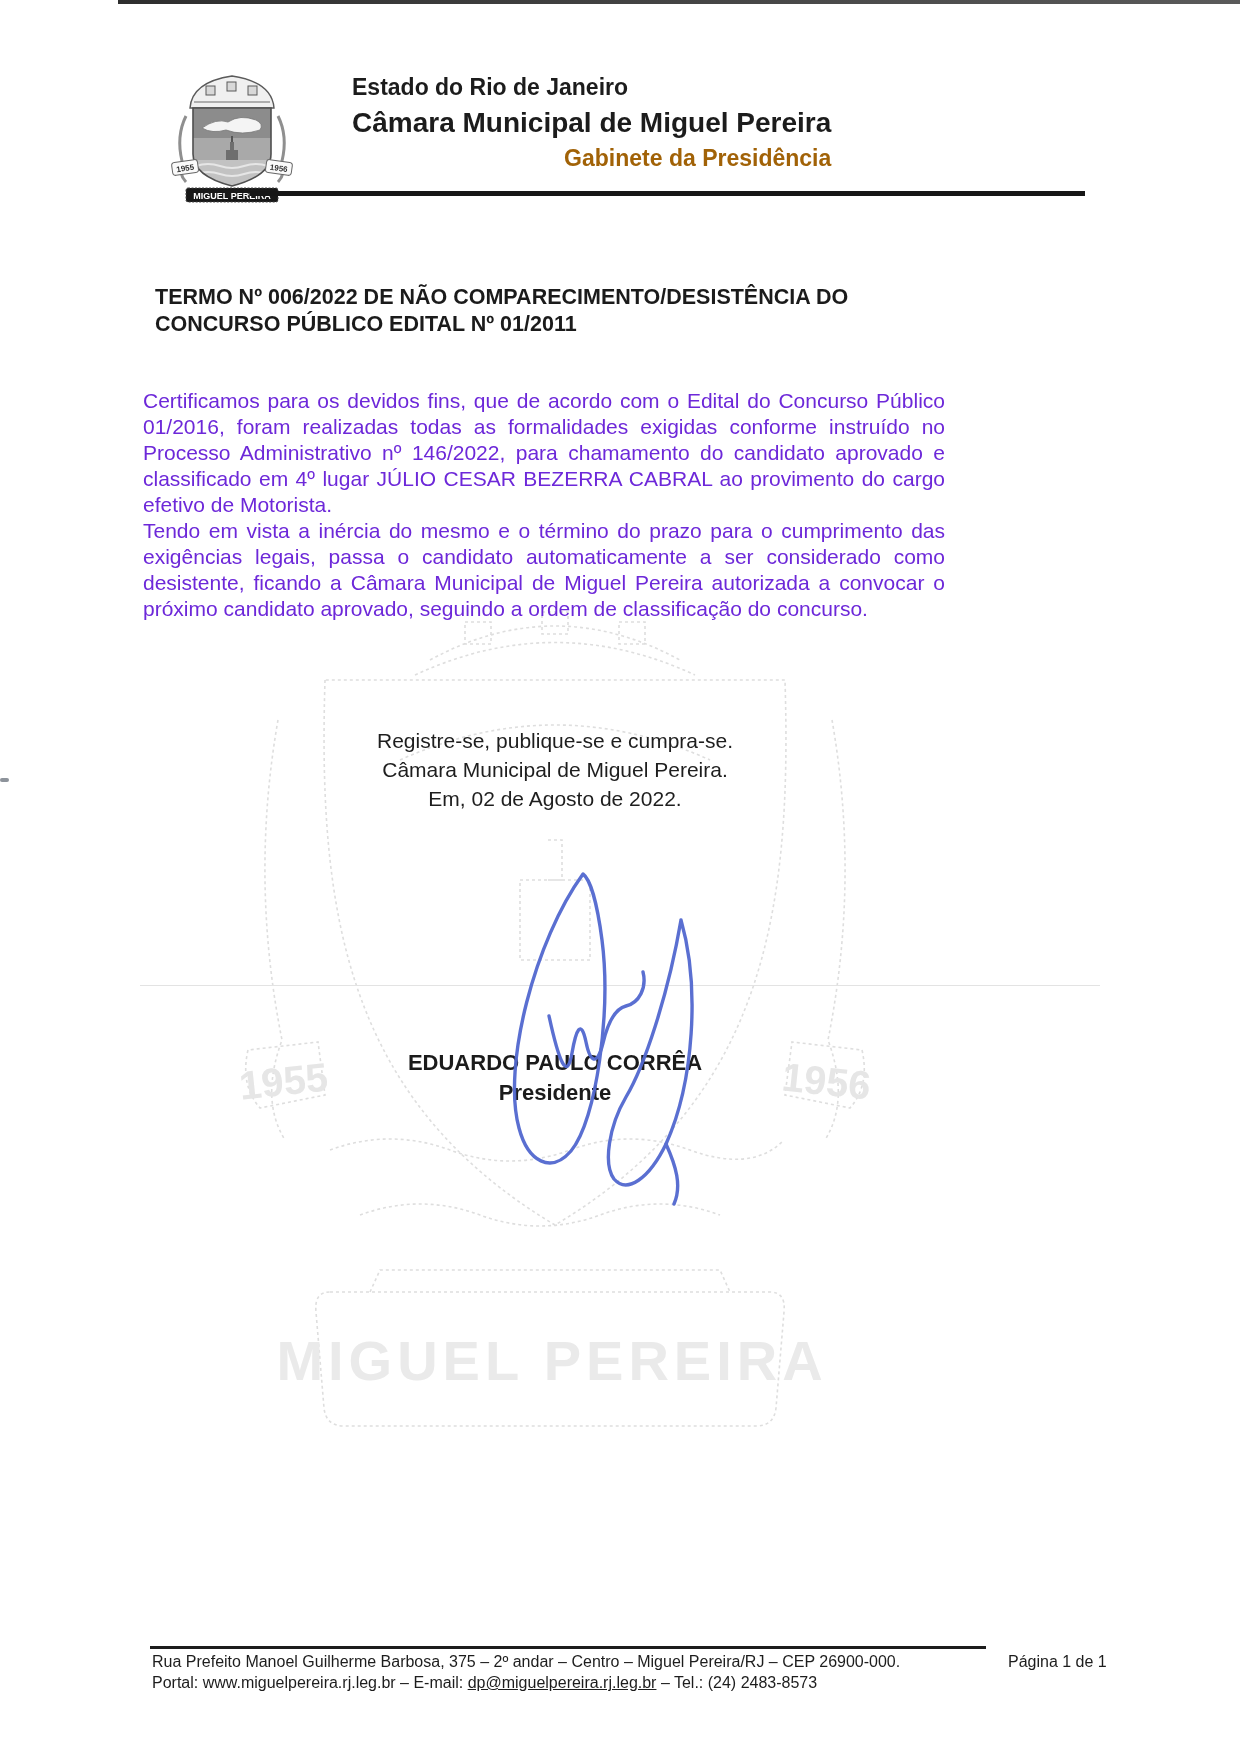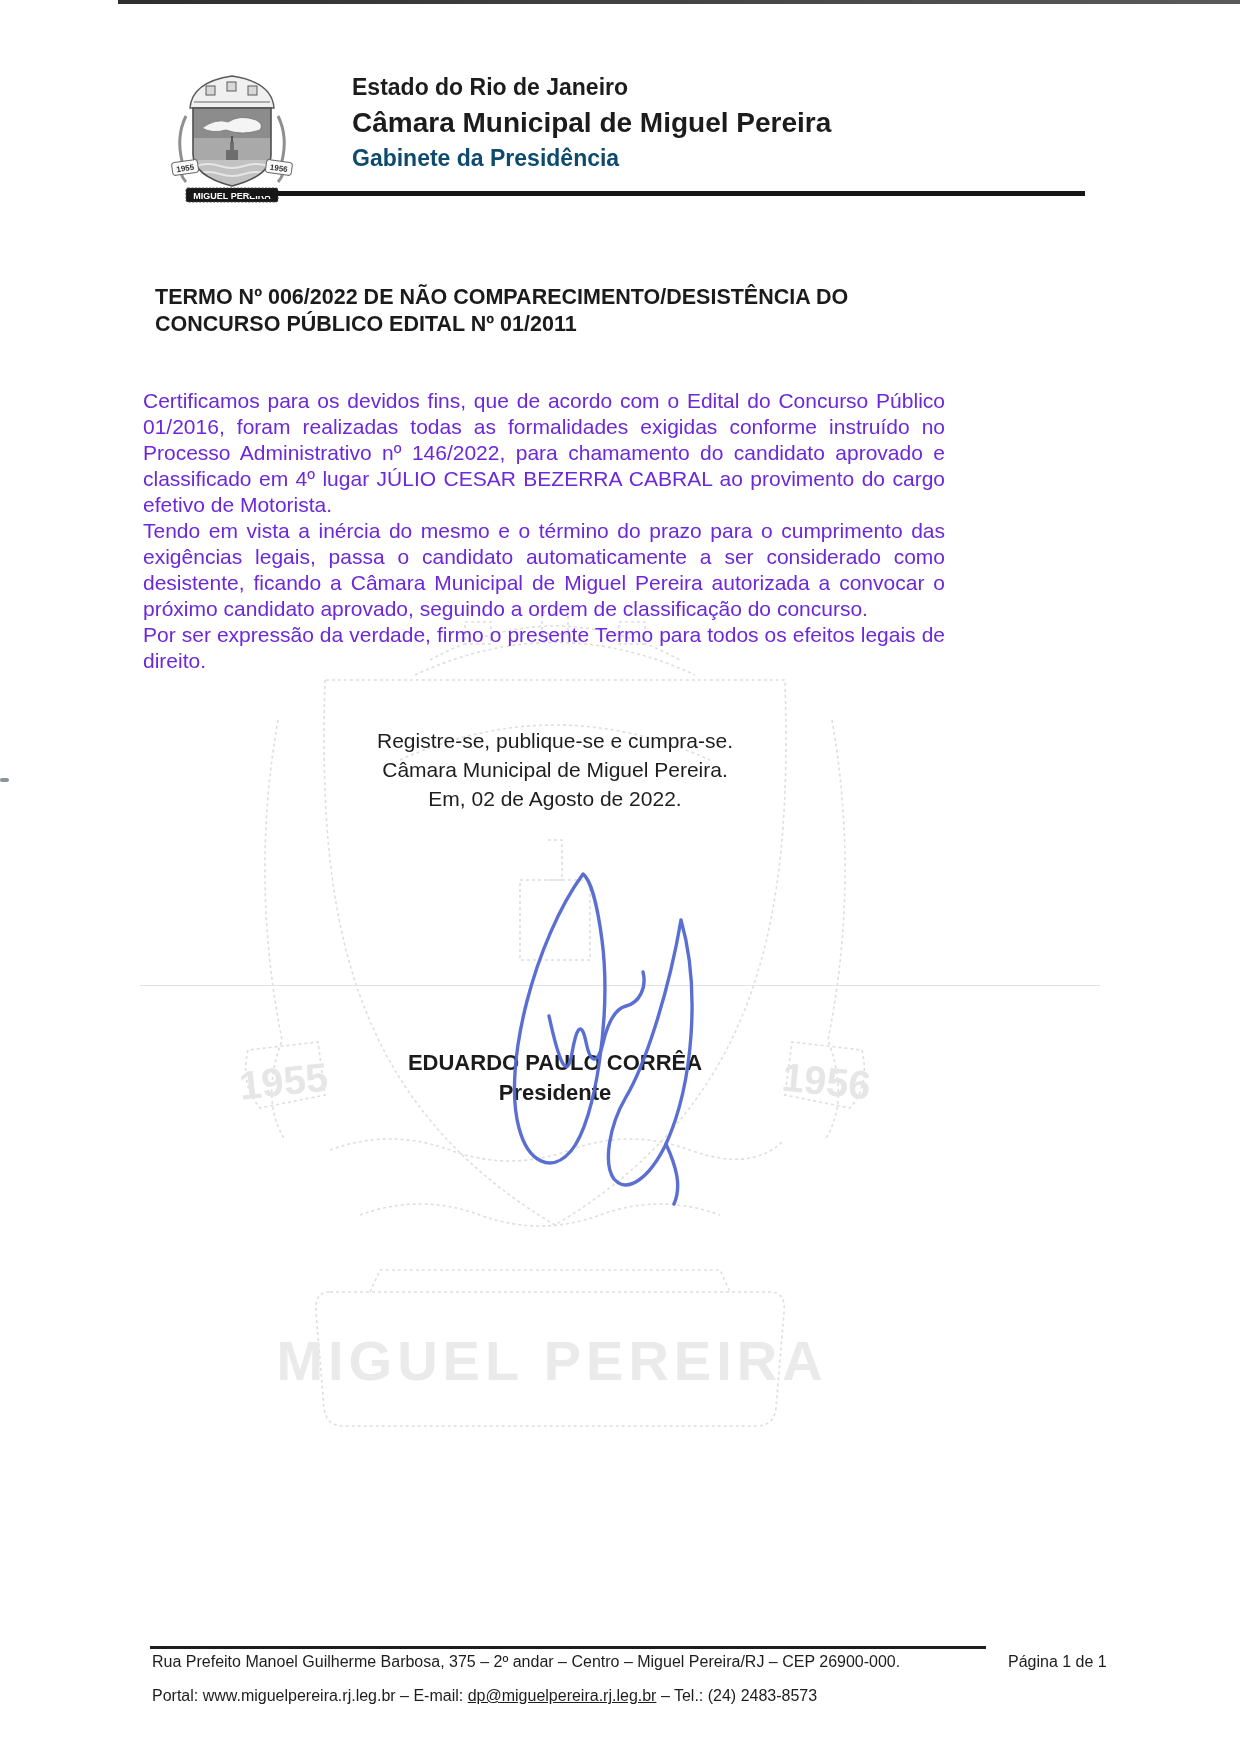--- a/index.html
+++ b/index.html
@@ -8,41 +8,41 @@
     background:#ffffff;overflow:hidden;
     font-family:"Liberation Sans", sans-serif;color:#1f1f1f;
   }
   
   .top-scan-line{position:absolute;top:0;left:118px;width:1122px;height:4px;background:linear-gradient(90deg,#2e2e2e,#5a5a5a);}
   
   .logo{position:absolute;left:168px;top:66px;width:128px;height:138px;}
   .header-text{position:absolute;left:352px;top:76px;line-height:1;}
   .header-text .h1{font-size:23px;font-weight:bold;color:#1c1c1c;margin-bottom:10px;}
   .header-text .h2{font-size:28px;font-weight:bold;color:#1c1c1c;margin-bottom:10px;}
-  .header-text .h3{font-size:23px;font-weight:bold;color:#0c4a6e;}
+  .header-text .h3{font-size:23px;font-weight:bold;color:#a16207;text-align:right;}
   .header-rule{position:absolute;left:250px;top:191px;width:835px;height:5px;background:#161616;}
   
   .watermark{position:absolute;left:230px;top:580px;width:650px;height:860px;z-index:0;pointer-events:none;}
   
   .doc-title{position:absolute;left:155px;top:284px;width:800px;text-align:left;font-weight:bold;font-size:21.5px;line-height:27px;color:#1b1b1b;z-index:1;}
   
   .body-text{position:absolute;left:143px;top:388px;width:802px;font-size:21px;line-height:26px;text-align:justify;color:#6d28d9;z-index:1;}
   .body-text p{margin:0;}
   
   .closing{position:absolute;left:155px;top:726px;width:800px;text-align:center;font-size:21px;line-height:29px;color:#1e1e1e;z-index:1;}
   
   .fold-line{position:absolute;left:140px;top:985px;width:960px;height:1px;background:#e3e3e3;z-index:1;}
   .edge-mark{position:absolute;left:0;top:778px;width:9px;height:4px;background:#8d939b;border-radius:2px;}
   
   .signature{position:absolute;left:430px;top:858px;width:300px;height:350px;z-index:3;pointer-events:none;}
   .signer{position:absolute;left:155px;top:1048px;width:800px;text-align:center;font-weight:bold;font-size:22px;line-height:30px;color:#1b1b1b;z-index:2;}
   
   .footer-rule{position:absolute;left:150px;top:1646px;width:836px;height:3px;background:#1d1d1d;}
   .footer-line1{position:absolute;left:152px;top:1653px;font-size:16px;color:#1d1d1d;z-index:1;}
-  .footer-line2{position:absolute;left:152px;top:1674px;font-size:16px;color:#1d1d1d;z-index:1;margin-top:13px;}
+  .footer-line2{position:absolute;left:152px;top:1674px;font-size:16px;color:#1d1d1d;z-index:1;}
   .footer-line2 .email{text-decoration:underline;color:#1d1d1d;}
   .page-indicator{position:absolute;left:1008px;top:1653px;font-size:16px;color:#1d1d1d;}
 </style>
 </head>
 <body>
 
 <div class="page">
 
   <div class="top-scan-line"></div>
 
@@ -127,21 +127,20 @@
   </svg>
 
   <div class="doc-title">
     <div>TERMO Nº 006/2022 DE NÃO COMPARECIMENTO/DESISTÊNCIA DO</div>
     <div>CONCURSO PÚBLICO EDITAL Nº 01/2011</div>
   </div>
 
   <div class="body-text">
     <p>Certificamos para os devidos fins, que de acordo com o Edital do Concurso Público 01/2016, foram realizadas todas as formalidades exigidas conforme instruído no Processo Administrativo nº 146/2022, para chamamento do candidato aprovado e classificado em 4º lugar JÚLIO CESAR BEZERRA CABRAL ao provimento do cargo efetivo de Motorista.</p>
     <p>Tendo em vista a inércia do mesmo e o término do prazo para o cumprimento das exigências legais, passa o candidato automaticamente a ser considerado como desistente, ficando a Câmara Municipal de Miguel Pereira autorizada a convocar o próximo candidato aprovado, seguindo a ordem de classificação do concurso.</p>
-    <p>Por ser expressão da verdade, firmo o presente Termo para todos os efeitos legais de direito.</p>
   </div>
 
   <div class="closing">
     <div>Registre-se, publique-se e cumpra-se.</div>
     <div>Câmara Municipal de Miguel Pereira.</div>
     <div>Em, 02 de Agosto de 2022.</div>
   </div>
 
   <div class="fold-line"></div>
   <div class="edge-mark"></div>

